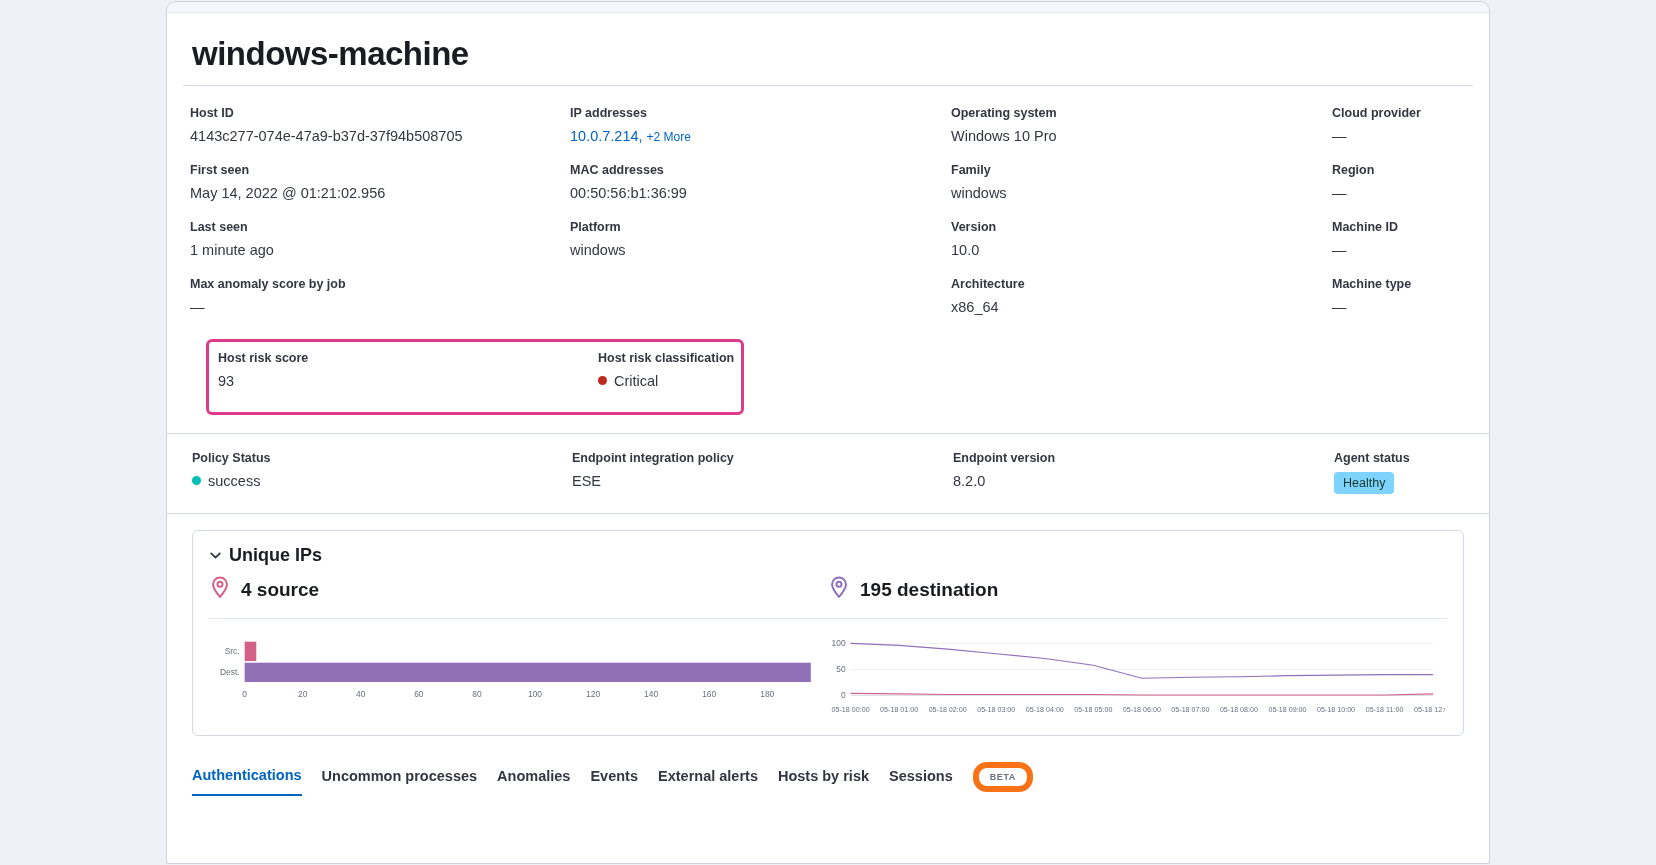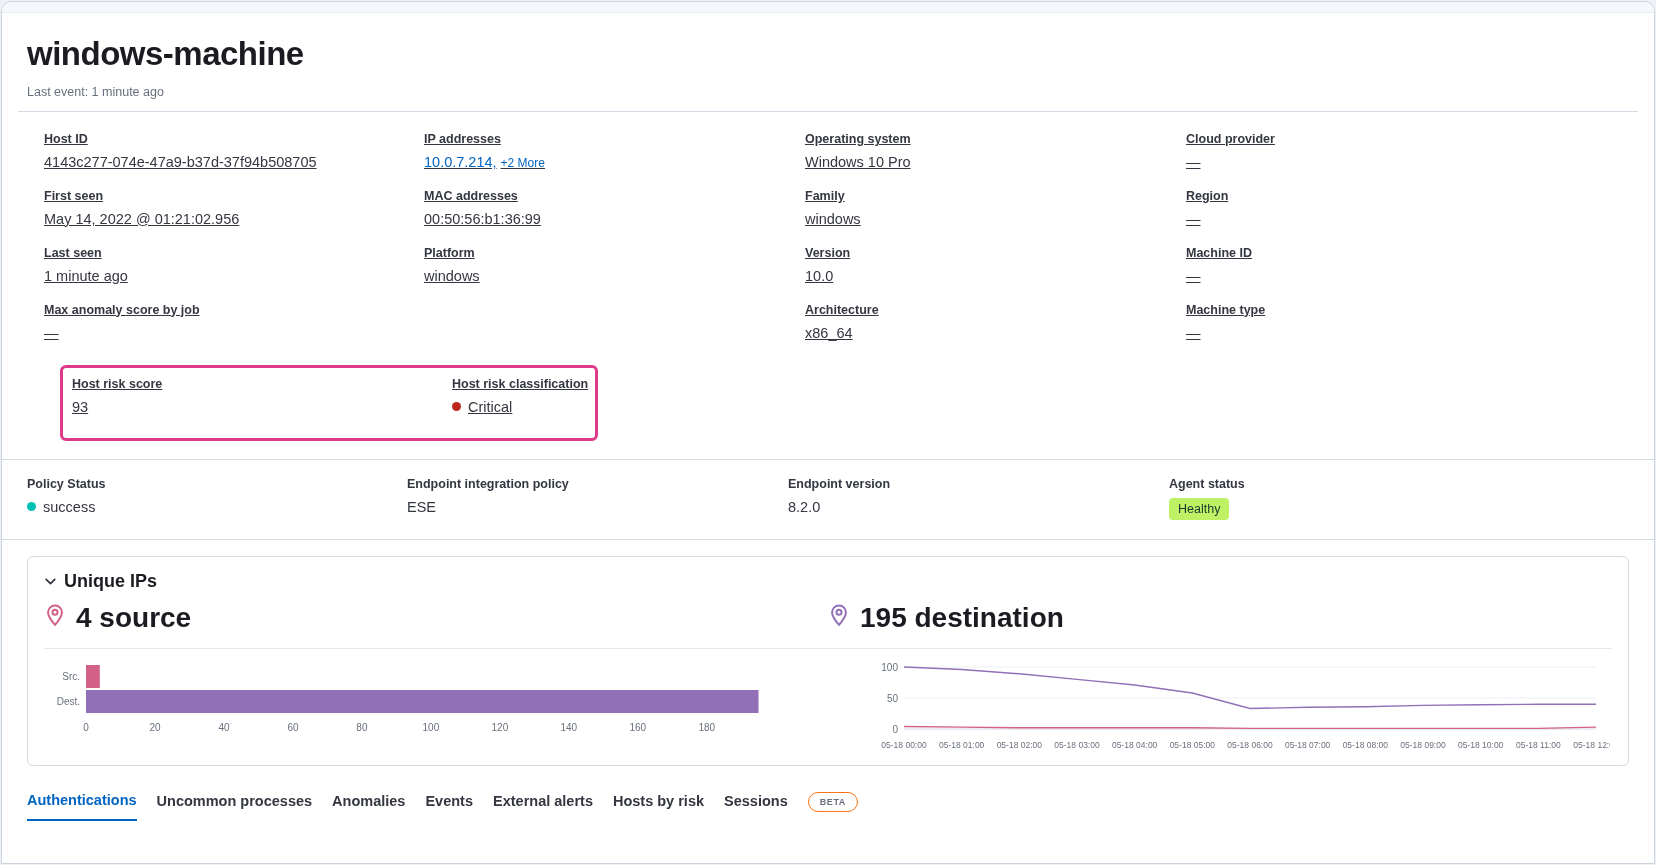--- a/index.html
+++ b/index.html
@@ -1,30 +1,30 @@
 <!DOCTYPE html>
 <html><head>
 <meta charset="utf-8">
 <style>
   * { box-sizing: border-box; margin: 0; padding: 0; }
   html,body { background:#eef1f6; font-family:"Liberation Sans","DejaVu Sans",sans-serif; }
   .window {
-    width:1654px; height:863px; margin:1px auto; background:#fff;
+    width:1324px; height:863px; margin:1px auto; background:#fff;
     border:1px solid #cdd3de; border-radius:10px 10px 0 0; overflow:hidden;
     color:#343741;
   }
   .top-strip { height:11px; background:#f4f7fb; border-bottom:1px solid #e8edf4; }
 
   .page-header { padding:22px 25px 12px 25px; }
   .page-title { font-size:33px; font-weight:700; color:#1a1c21; letter-spacing:-0.5px; }
   .last-event { margin-top:12px; font-size:12.5px; color:#69707d; }
 
   .divider { border:none; border-top:1px solid #d3dae6; margin:0 16px; }
 
-  .overview { padding:20px 25px 0 42px;text-decoration:underline; }
+  .overview { padding:20px 25px 0 23px; }
   .grid4 { display:grid; grid-template-columns:380px 381px 381px 1fr; }
   .field { margin-bottom:17px; }
   .flabel { font-size:12.5px; font-weight:700; color:#343741; }
   .fvalue { font-size:14.5px; color:#343741; margin-top:7px; line-height:1.3; }
   .link { color:#0064c2; cursor:pointer; }
   .link-more { color:#0064c2; font-size:12px; cursor:pointer; margin-left:4px; }
 
   .risk-box {
     margin:6px 0 0 16px; width:538px;
     border:3px solid #de3a8a; border-radius:6px;
@@ -41,46 +41,45 @@
 
   .ips-card {
     margin:16px 25px 0 25px; border:1px solid #d3dae6; border-radius:6px;
     padding:14px 16px 10px 16px;
   }
   .ips-header { display:flex; align-items:center; gap:7px; cursor:pointer; }
   .ips-header .chev { display:inline-flex; }
   .ips-title { font-size:18px; font-weight:700; color:#1a1c21; }
   .ips-headings { display:flex; margin-top:10px; }
   .ips-half { width:50%; display:flex; align-items:center; gap:10px; }
-  .big-num { font-size:28px; font-weight:700; color:#1a1c21; }
+  .big-num { font-size:19px; font-weight:700; color:#1a1c21; }
   .ips-rule { border:none; border-top:1px solid #e3e8ef; margin:14px 0 10px 0; }
   .charts-row { display:flex; justify-content:space-between; align-items:flex-end; padding:0 2px; }
   svg text.tick { font-size:10px; fill:#69707d; font-family:"Liberation Sans","DejaVu Sans",sans-serif; }
   svg text.ticksmall { font-size:8.5px; fill:#69707d; font-family:"Liberation Sans","DejaVu Sans",sans-serif; }
   svg line.grid { stroke:#eceff4; stroke-width:1; }
   svg line.axis { stroke:#d3dae6; stroke-width:1; }
 
   .tabs { display:flex; align-items:center; gap:20px; margin:26px 25px 0 25px; }
   .tab { font-size:14.5px; font-weight:700; color:#343741; padding-bottom:11px; cursor:pointer; }
   .tab.active { color:#0064c2; border-bottom:2px solid #0064c2; }
   .beta-pill {
-    border:1px solid #f97316; border-radius:14px; padding:4px 11px;
+    border:6px solid #f97316; border-radius:14px; padding:4px 11px;
     font-size:9px; font-weight:700; letter-spacing:0.6px; color:#69707d;
     margin-bottom:9px;
   }
 </style>
 </head>
 <body>
 
 <div class="window">
   <div class="top-strip"></div>
 
   <header class="page-header">
     <h1 class="page-title">windows-machine</h1>
-    <div class="last-event">Last event: 1 minute ago</div>
   </header>
 
   <hr class="divider">
 
   <section class="overview">
     <div class="grid4">
       <div>
         <div class="field">
           <div class="flabel">Host ID</div>
           <div class="fvalue">4143c277-074e-47a9-b37d-37f94b508705</div>
@@ -182,21 +181,21 @@
       <div class="flabel">Endpoint integration policy</div>
       <div class="fvalue">ESE</div>
     </div>
     <div class="field">
       <div class="flabel">Endpoint version</div>
       <div class="fvalue">8.2.0</div>
     </div>
     <div class="field">
       <div class="flabel">Agent status</div>
       <div class="fvalue">
-        <span class="badge" id="healthy-badge" style="background: #bef264;">Healthy</span>
+        <span class="badge" id="healthy-badge" style="background: #7dd3fc;">Healthy</span>
       </div>
     </div>
   </section>
 
   <section class="ips-card">
     <div class="ips-header">
       <span class="chev">
         <svg width="13" height="13" viewBox="0 0 12 12">
             <path d="M2 4 L6 8 L10 4" fill="none" stroke="#343741" stroke-width="1.6" stroke-linecap="round" stroke-linejoin="round"></path>
           </svg>

